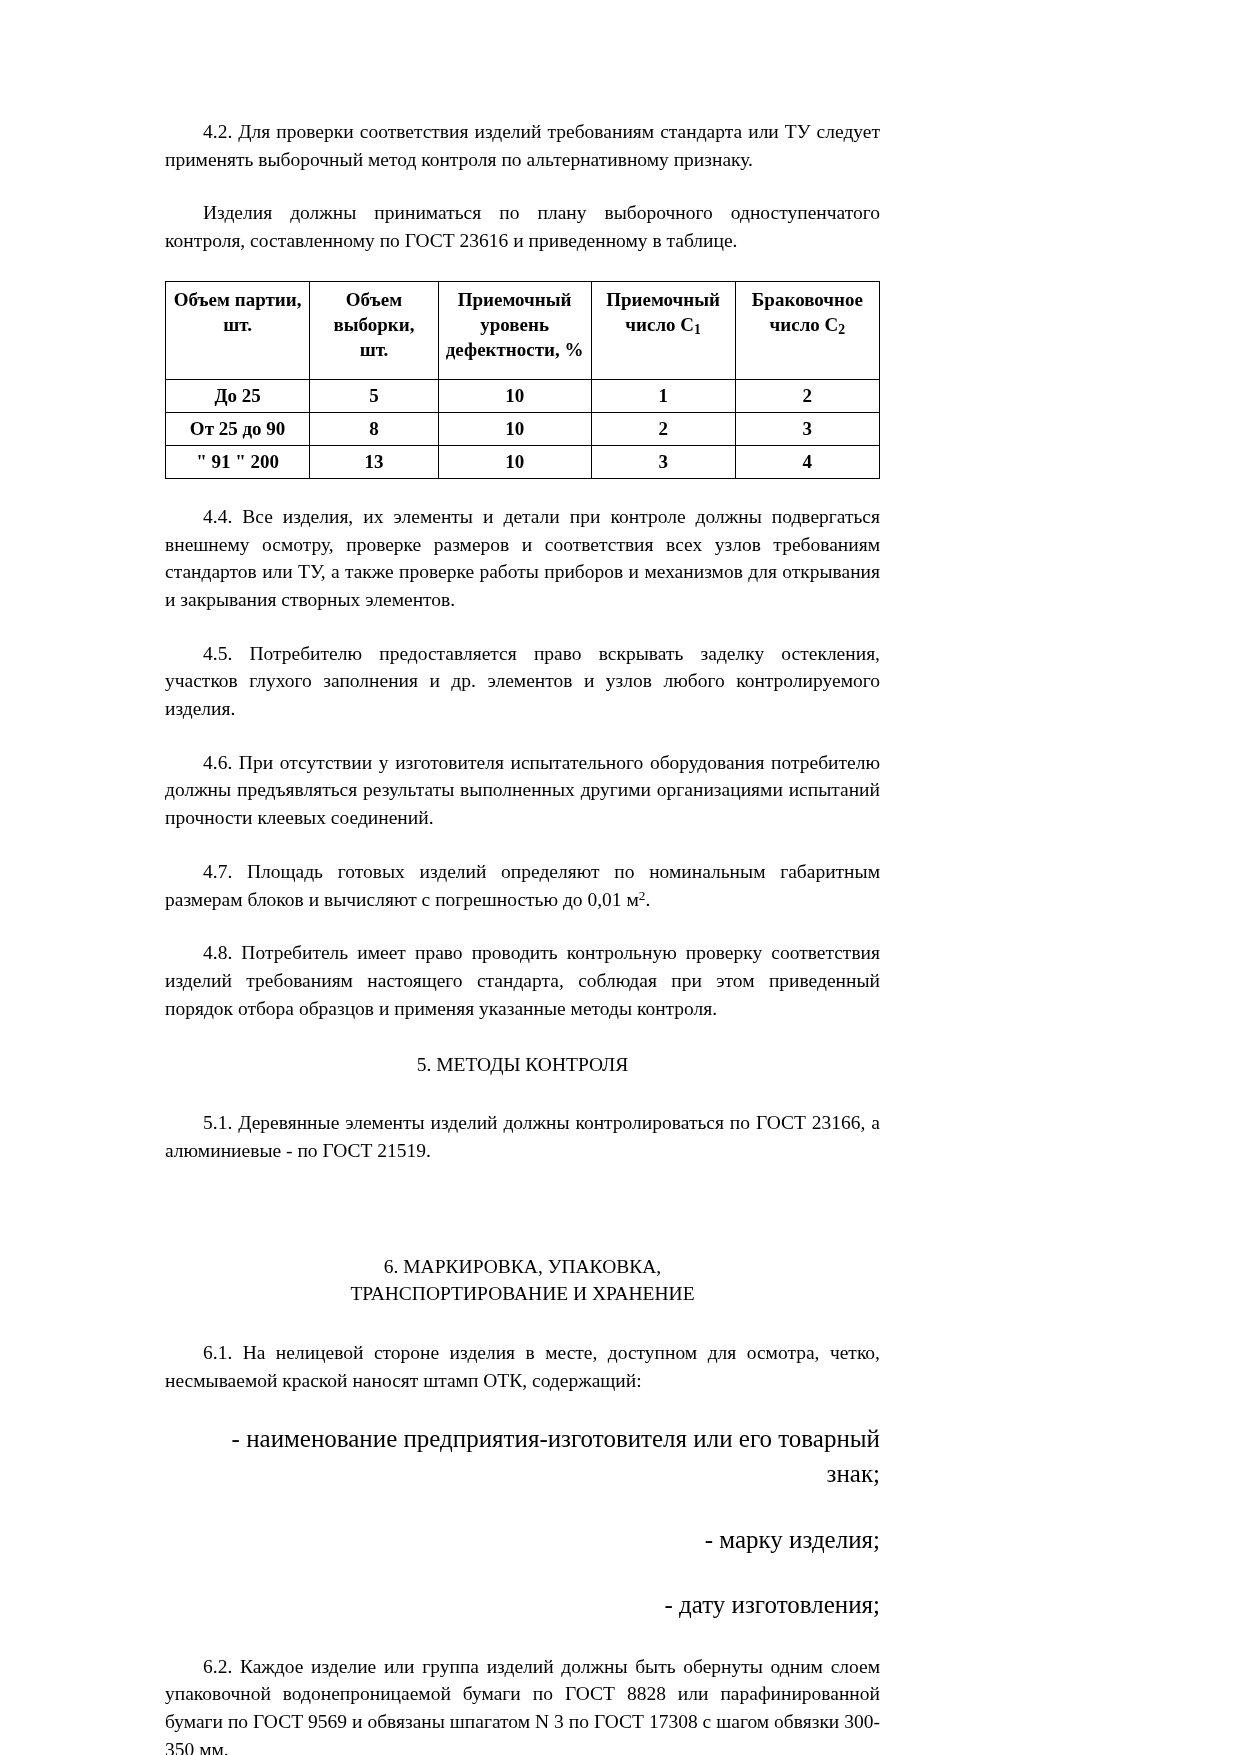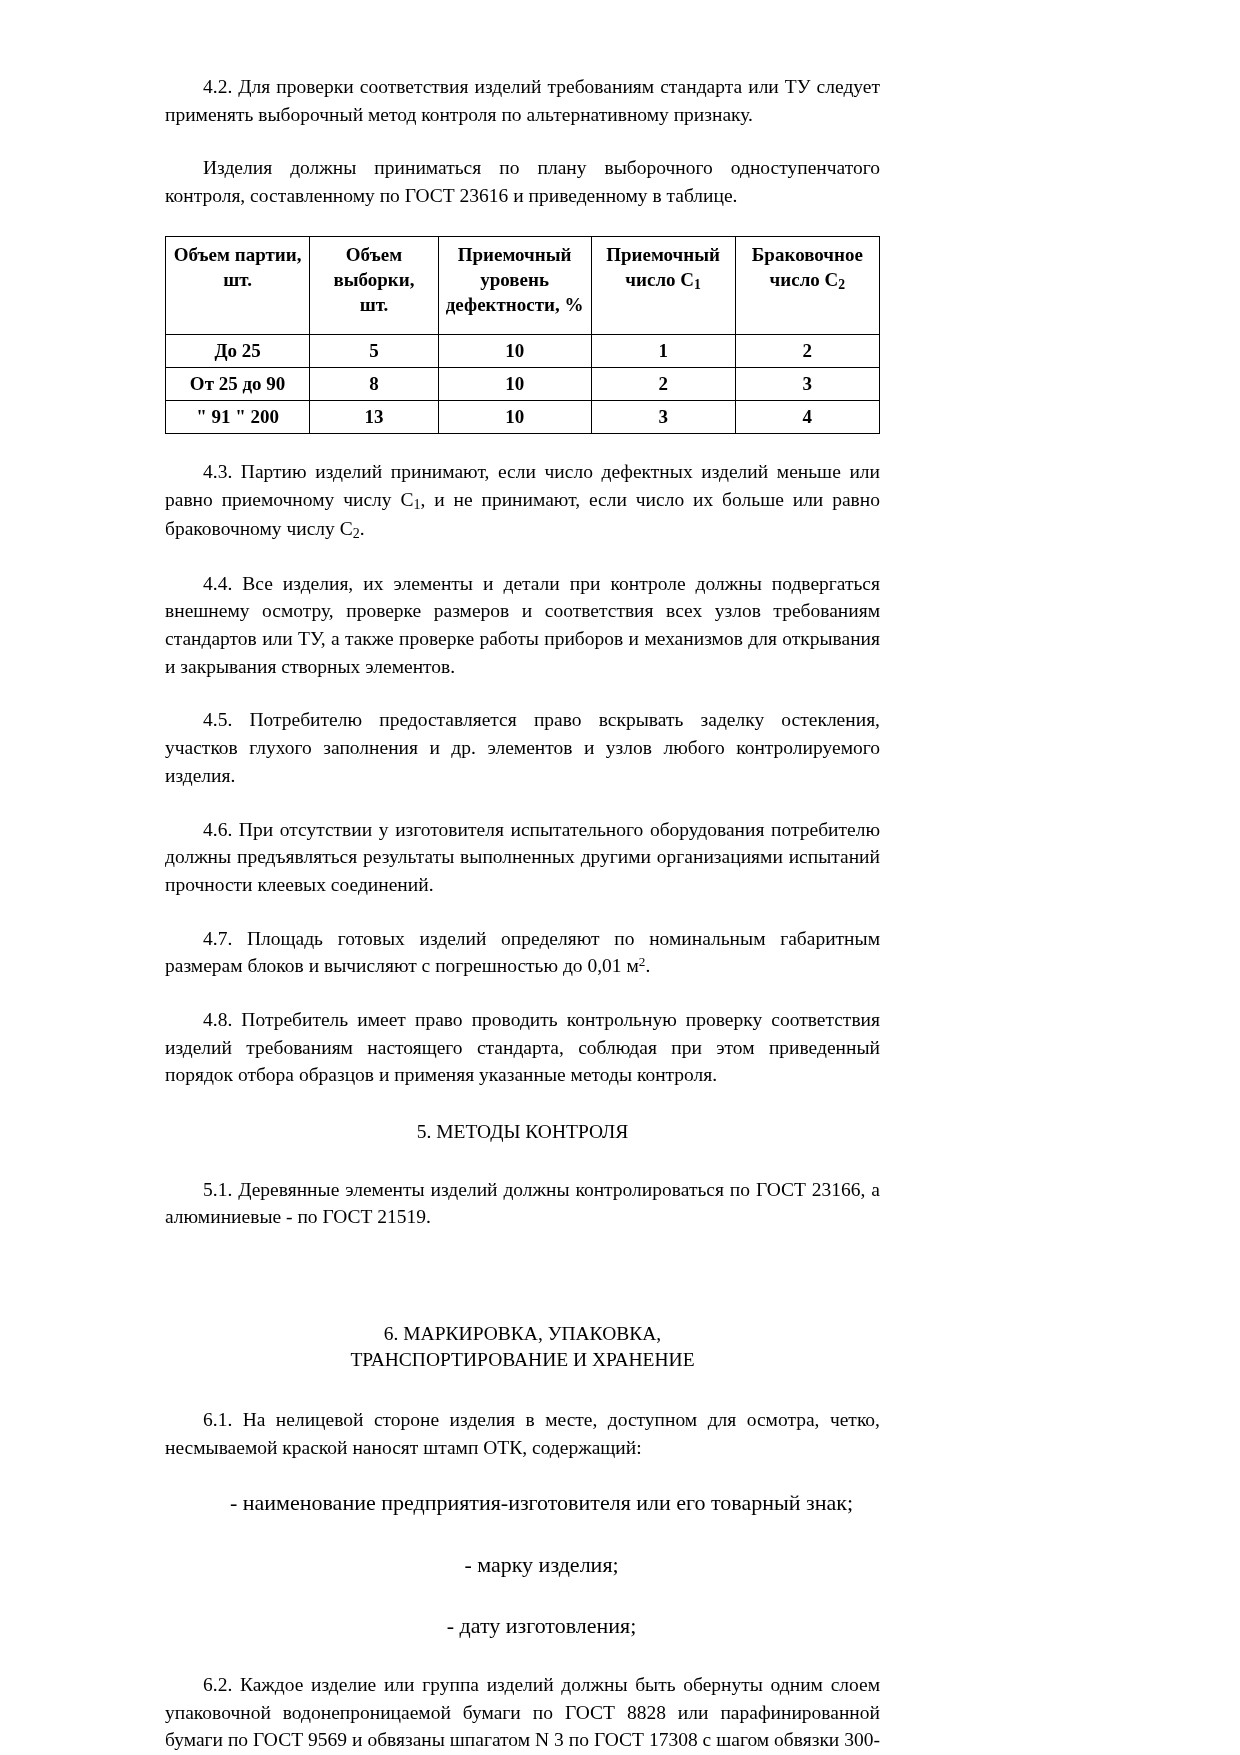--- a/index.html
+++ b/index.html
@@ -10,21 +10,21 @@
   body {
     font-family: "Liberation Serif", "DejaVu Serif", serif;
     color: #000000;
   }
   .page {
     width: 1020px;
     height: 1755px;
     box-sizing: border-box;
     background: #ffffff;
     position: relative;
-    padding: 73px 140px 0 165px;
+    padding: 118px 140px 0 165px;
   }
   .para {
     font-size: 19.5px;
     line-height: 1.42;
     text-align: justify;
     text-justify: inter-word;
     text-indent: 38px;
     margin: 0 0 26px 0;
     hyphens: none;
   }
@@ -84,23 +84,23 @@
   }
   .heading-block {
     margin: 30px 0 30px 0;
   }
   .heading-block.sect6 {
     margin: 0 0 32px 0;
   }
 
   
   .bullet {
-    font-size: 22px;
+    font-size: 25px;
     line-height: 1.42;
-    text-align: center;
+    text-align: right;
     text-indent: 0;
     margin: 0 0 30px 0;
     padding-left: 38px;
   }
 </style>
 </head>
 <body>
 
 <div class="page">
 
@@ -159,21 +159,20 @@
       <tr>
         <td>" 91 "  200</td>
         <td>13</td>
         <td>10</td>
         <td>3</td>
         <td>4</td>
       </tr>
     </tbody>
   </table>
 
-  <p class="para"><span>4.3. Партию изделий принимают, если число дефектных изделий меньше или равно приемочному числу С</span><sub>1</sub><span>, и не принимают, если число их больше или равно браковочному числу С</span><sub>2</sub><span>.</span></p>
 
   <p class="para">4.4. Все изделия, их элементы и детали при контроле должны подвергаться внешнему осмотру, проверке размеров и соответствия всех узлов требованиям стандартов или ТУ, а также проверке работы приборов и механизмов для открывания и закрывания створных элементов.</p>
 
   <p class="para">4.5. Потребителю предоставляется право вскрывать заделку остекления, участков глухого заполнения и др. элементов и узлов любого контролируемого изделия.</p>
 
   <p class="para">4.6. При отсутствии у изготовителя испытательного оборудования потребителю должны предъявляться результаты выполненных другими организациями испытаний прочности клеевых соединений.</p>
 
   <p class="para"><span>4.7. Площадь готовых изделий определяют по номинальным габаритным размерам блоков и вычисляют с погрешностью до 0,01 м</span><sup>2</sup><span>.</span></p>
 
   <p class="para">4.8. Потребитель имеет право проводить контрольную проверку соответствия изделий требованиям настоящего стандарта, соблюдая при этом приведенный порядок отбора образцов и применяя указанные методы контроля.</p>

